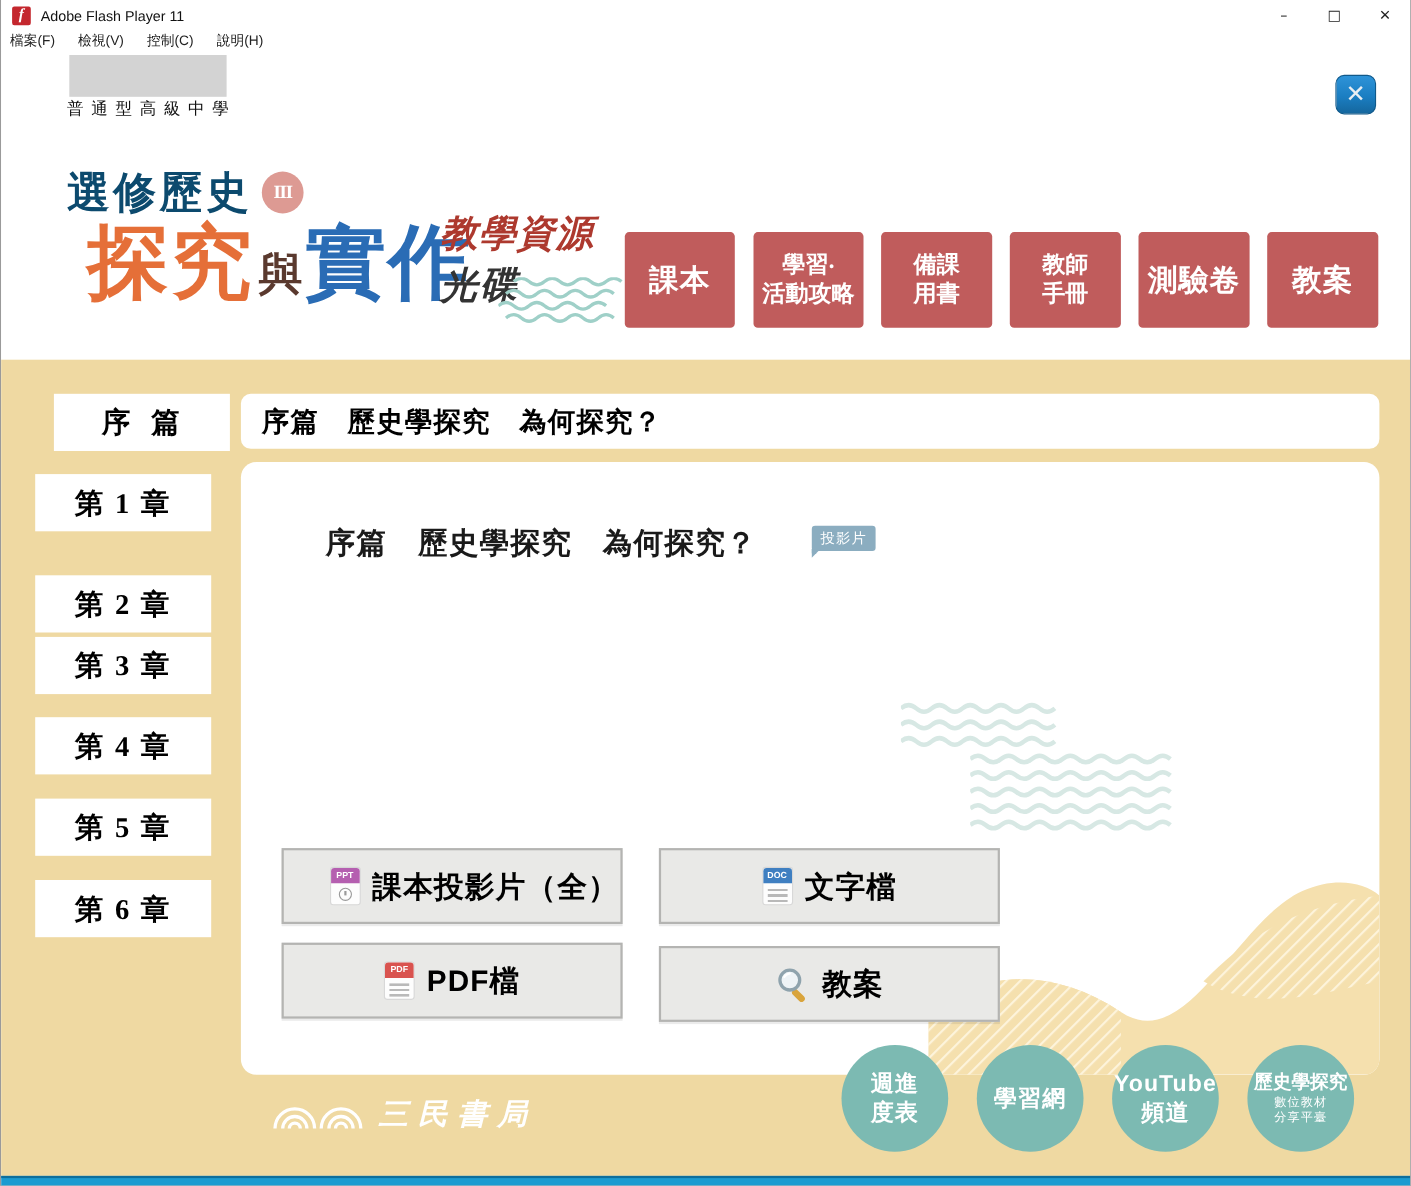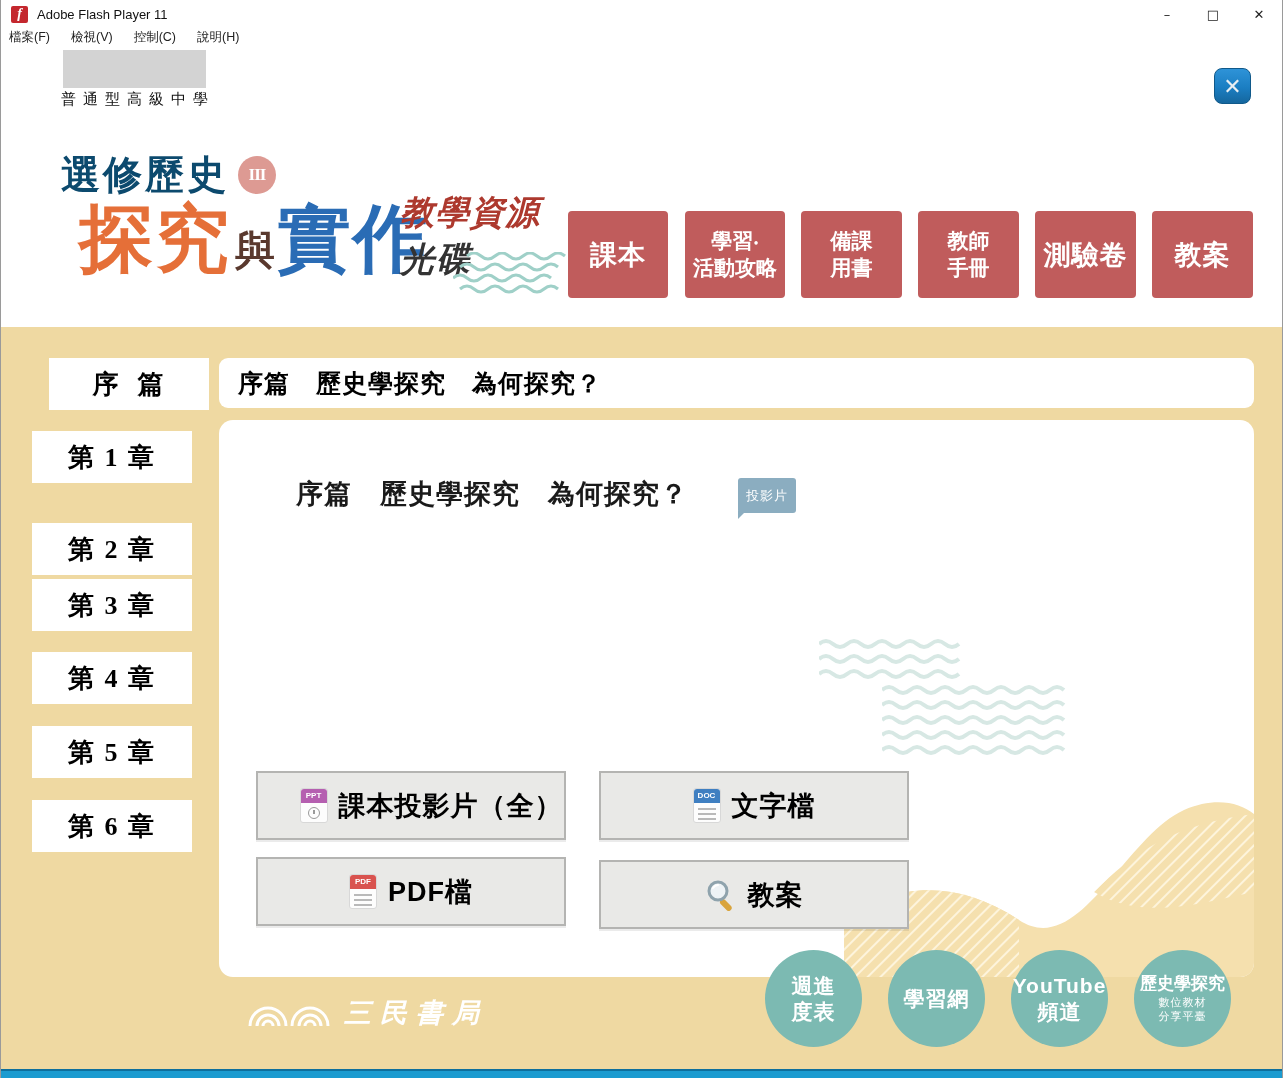--- a/index.html
+++ b/index.html
@@ -70,21 +70,21 @@
     border-radius:9px; display:flex; align-items:center; padding-left:19px;
     font-size:25px; font-weight:800; color:#000; letter-spacing:1px;
   }
   .panel{
     position:absolute; left:218px; top:93px; width:1035px; height:557px; background:#fff;
     border-radius:14px; overflow:hidden;
   }
   .panel-heading{ position:absolute; left:77px; top:56px; font-size:27px; font-weight:800;
     color:#1a1a1a; letter-spacing:1px; }
   .heading-tag{
-    position:absolute; left:519px; top:58px; width:58px; height:35px; background:#8badc0;
+    position:absolute; left:519px; top:58px; width:58px; height:23px; background:#8badc0;
     border-radius:3px; color:#fff; font-size:13px; display:flex; align-items:center;
     justify-content:center; letter-spacing:1px;
   }
   .heading-tag::after{ content:""; position:absolute; left:0; bottom:-6px; border:4px solid transparent;
     border-top-color:#8badc0; border-left-color:#8badc0; }
   .waves-a{ position:absolute; left:600px; top:218px; }
   .waves-b{ position:absolute; left:663px; top:264px; }
   .hill{ position:absolute; right:0; bottom:0; }
   .res-btn{
     position:absolute; width:310px; height:69px; background:#e9e9e7; border:2px solid #b4b4b2;

